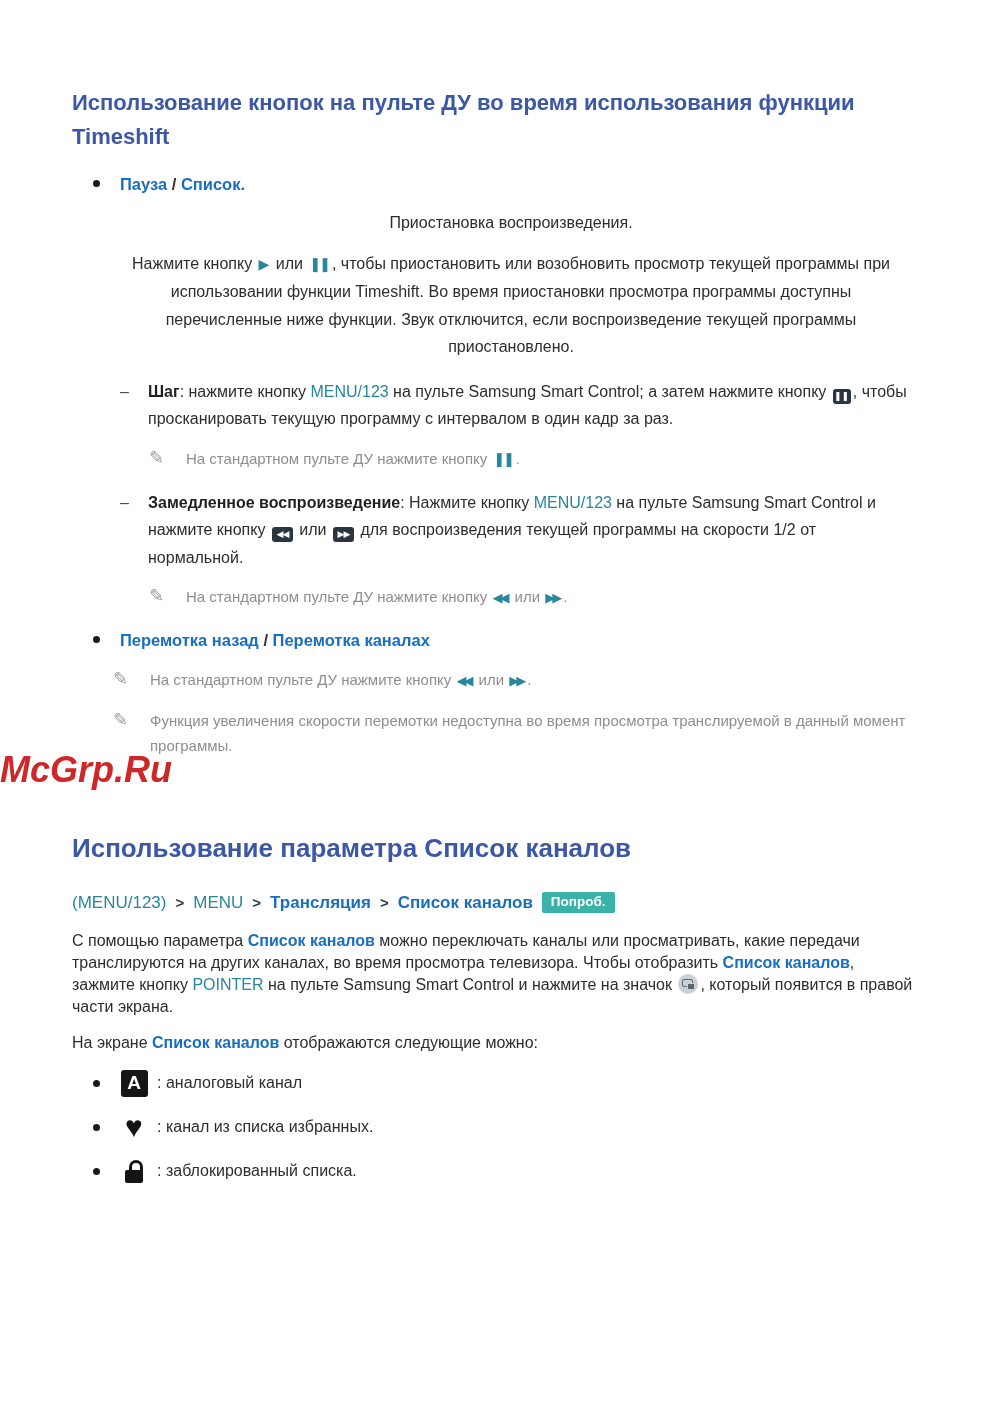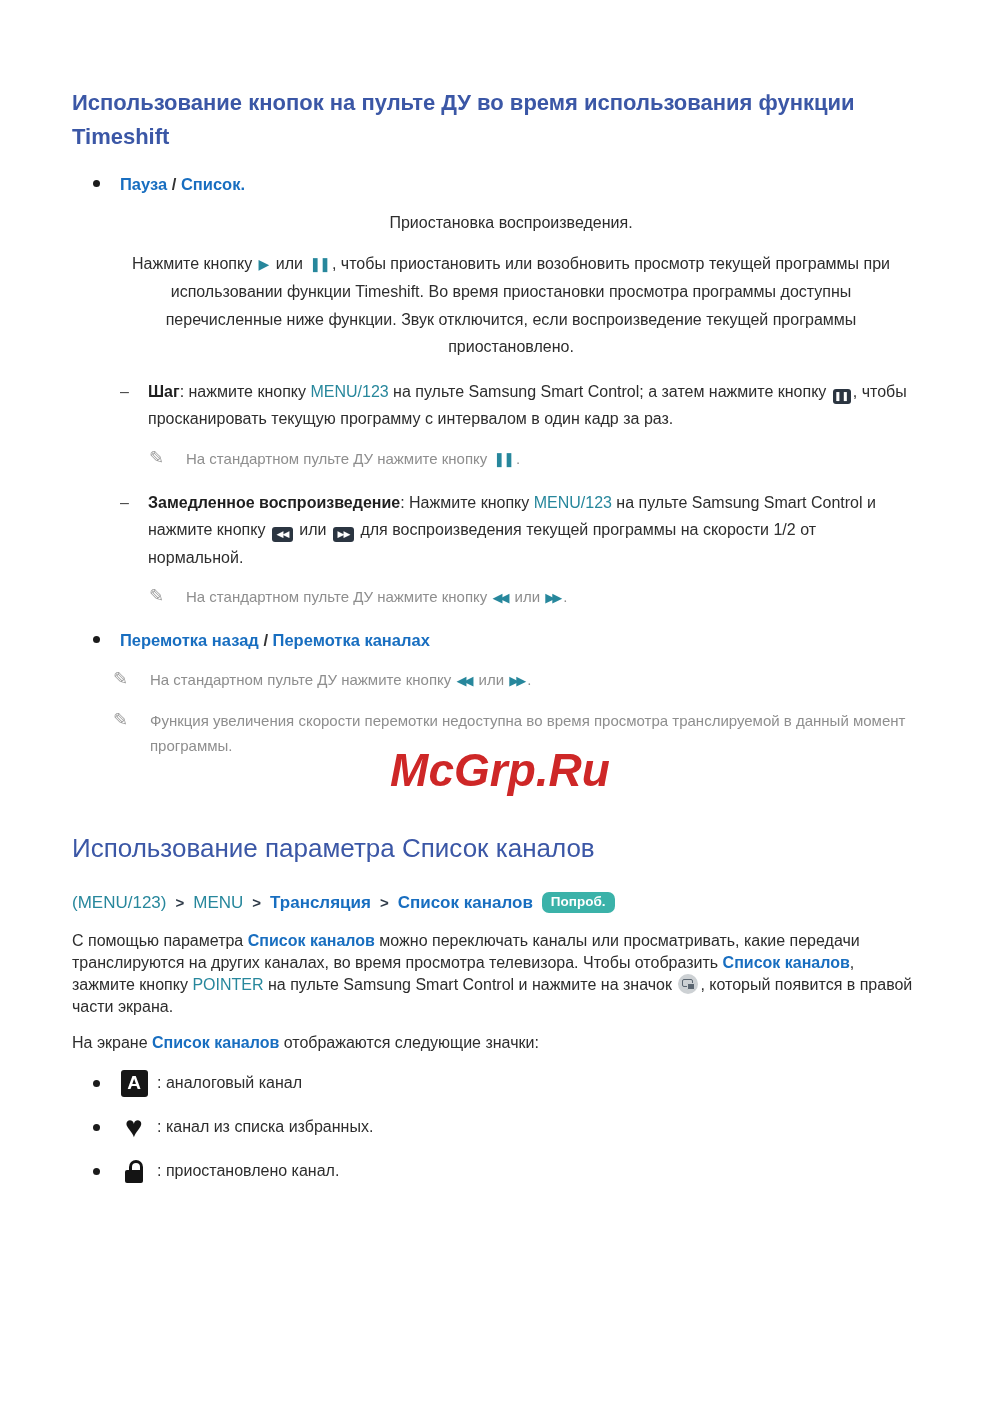--- a/index.html
+++ b/index.html
@@ -1,52 +1,52 @@
 <!DOCTYPE html>
 <html><head>
 <meta charset="utf-8">
 <style>
   html,body{margin:0;padding:0;background:#ffffff;}
   .page{width:1000px;height:1414px;background:#ffffff;position:relative;overflow:hidden;
         font-family:"Liberation Sans","DejaVu Sans",sans-serif;color:#2d2d2d;}
   #content{position:absolute;top:64px;left:72px;width:868px;margin-top:22px;}
 
   .h1{color:#3b57a6;font-size:22px;font-weight:bold;line-height:34px;width:860px;margin:0 0 12px 0;}
-  .h2{color:#3b57a6;font-size:26px;font-weight:normal;line-height:32px;margin:36px 0 0 0;}
+  .h2{color:#3b57a6;font-size:26px;font-weight:bold;line-height:32px;margin:36px 0 0 0;}
 
   .bullet{position:relative;margin:18px 0 0 48px;font-size:16.5px;font-weight:bold;line-height:24px;}
   .dot{position:absolute;left:-27px;top:8px;width:7px;height:7px;border-radius:50%;background:#1b1b1b;}
 
   .p0{margin-top:14px;width:848px;font-size:16px;line-height:22px;}
   .p1{margin:13px 0 0 48px;width:782px;font-size:16px;line-height:27.5px;text-align:center;}
 
   .dash{position:relative;margin:17px 0 0 76px;width:762px;font-size:16px;line-height:27.5px;}
   .dash .mark{position:absolute;left:-28px;top:0;color:#4a4a4a;}
 
   .note{position:relative;font-size:15px;color:#8e8e8e;line-height:25px;}
   .note .pen{position:absolute;left:-37px;top:0;color:#9b9b9b;font-size:18px;}
   .note1{margin:15px 0 0 78px;width:778px;}
   .note2{margin:13px 0 0 114px;width:748px;}
 
-  .wm{width:1000px;margin:-14px 0 0 -72px;text-align:center;
-      font-size:46px;font-style:italic;font-weight:bold;color:#ce2727;line-height:52px;}
+  .wm{width:1000px;margin:-14px 0 0 -72px;
+      font-size:36px;font-style:italic;font-weight:bold;color:#ce2727;line-height:52px;}
 
   .crumb{margin-top:26px;font-size:17px;font-weight:bold;line-height:26px;}
 
   .ib{position:relative;display:flex;align-items:center;gap:9px;margin:14px 0 0 48px;font-size:16px;min-height:30px;}
   .ib .dot{top:12px;}
 
   
   .sg-blue{color:#186ec0;font-weight:bold;text-align:center;}
   .sg-teal{color:#27879c;font-weight:normal;}
   .sg-b{color:#1f1f1f;font-weight:bold;}
   .sg-dk{color:#333333;}
   .sg-chev{color:#2e3a48;font-weight:bold;margin:0 9px;font-size:15px;}
   .badge{display:inline-block;background:#3bb2a9;color:#ffffff;font-size:13.5px;font-weight:bold;
-         padding:3px 9px 4px 9px;border-radius:7px;margin-left:9px;vertical-align:2px;line-height:1;}
+         padding:3px 9px 4px 9px;border-radius:2px;margin-left:9px;vertical-align:2px;line-height:1;}
 
   
   .ic{display:inline-block;vertical-align:baseline;}
   .play-icon{color:#27879c;font-size:14px;margin:0 2px;}
   .pause-icon{color:#27879c;font-weight:bold;font-size:14px;letter-spacing:-2px;margin:0 3px 0 2px;}
   .rewind-icon,.fastforward-icon{color:#27879c;font-weight:bold;font-size:13px;letter-spacing:-3px;margin:0 4px 0 1px;}
   .step-button-icon,.rewind-button-icon,.fastforward-button-icon{
       display:inline-flex;align-items:center;justify-content:center;
       width:21px;height:15px;background:#2b3541;border-radius:3px;color:#ffffff;
       font-size:9px;font-weight:bold;letter-spacing:-1px;vertical-align:-2px;margin:0 2px;}
@@ -82,21 +82,21 @@
       <div class="note note2"><span class="ic pencil-icon pen">✎</span><span class="sg-n">На стандартном пульте ДУ нажмите кнопку </span><span class="ic pause-icon">❚❚</span><span class="sg-n">.</span></div>
       <div class="dash"><span class="mark">–</span><span class="sg-b">Замедленное воспроизведение</span><span class="sg-txt">: Нажмите кнопку </span><span class="sg-teal">MENU/123</span><span class="sg-txt"> на пульте Samsung Smart Control и нажмите кнопку </span><span class="ic rewind-button-icon">◀◀</span><span class="sg-txt"> или </span><span class="ic fastforward-button-icon">▶▶</span><span class="sg-txt"> для воспроизведения текущей программы на скорости 1/2 от нормальной.</span></div>
       <div class="note note2"><span class="ic pencil-icon pen">✎</span><span class="sg-n">На стандартном пульте ДУ нажмите кнопку </span><span class="ic rewind-icon">◀◀</span><span class="sg-n"> или </span><span class="ic fastforward-icon">▶▶</span><span class="sg-n">.</span></div>
       <div class="bullet"><span class="dot"></span><span class="sg-blue">Перемотка назад</span><span class="sg-dk"> / </span><span class="sg-blue">Перемотка каналах</span></div>
       <div class="note note1"><span class="ic pencil-icon pen">✎</span><span class="sg-n">На стандартном пульте ДУ нажмите кнопку </span><span class="ic rewind-icon">◀◀</span><span class="sg-n"> или </span><span class="ic fastforward-icon">▶▶</span><span class="sg-n">.</span></div>
       <div class="note note1"><span class="ic pencil-icon pen">✎</span><span class="sg-n">Функция увеличения скорости перемотки недоступна во время просмотра транслируемой в данный момент программы.</span></div>
       <div class="wm">McGrp.Ru</div>
       <div class="h2">Использование параметра Список каналов</div>
       <div class="crumb"><span class="sg-teal">(MENU/123)</span><span class="sg-chev">&gt;</span><span class="sg-teal">MENU</span><span class="sg-chev">&gt;</span><span class="sg-blue">Трансляция</span><span class="sg-chev">&gt;</span><span class="sg-blue">Список каналов</span><span class="badge">Попроб.</span></div>
       <div class="p0"><span class="sg-txt">С помощью параметра </span><span class="sg-blue">Список каналов</span><span class="sg-txt"> можно переключать каналы или просматривать, какие передачи транслируются на других каналах, во время просмотра телевизора. Чтобы отобразить </span><span class="sg-blue">Список каналов</span><span class="sg-txt">, зажмите кнопку </span><span class="sg-teal">POINTER</span><span class="sg-txt"> на пульте Samsung Smart Control и нажмите на значок </span><span class="ic channel-list-icon"><span class="w1"></span><span class="w2"></span></span><span class="sg-txt">, который появится в правой части экрана.</span></div>
-      <div class="p0"><span class="sg-txt">На экране </span><span class="sg-blue">Список каналов</span><span class="sg-txt"> отображаются следующие значки:</span></div>
+      <div class="p0"><span class="sg-txt">На экране </span><span class="sg-blue">Список каналов</span><span class="sg-txt"> отображаются следующие можно:</span></div>
       <div class="ib">
         <span class="dot"></span>
         <span class="icb">
           <span class="ic analog-channel-icon">A</span>
         </span>
         <span class="sg-txt">: аналоговый канал</span>
       </div>
       <div class="ib">
         <span class="dot"></span>
         <span class="icb">
@@ -105,16 +105,16 @@
         <span class="sg-txt">: канал из списка избранных.</span>
       </div>
       <div class="ib">
         <span class="dot"></span>
         <span class="icb">
           <span class="ic locked-channel-icon">
             <span class="sh"></span>
             <span class="bd"></span>
           </span>
         </span>
-        <span class="sg-txt">: приостановлено канал.</span>
+        <span class="sg-txt">: заблокированный списка.</span>
       </div>
     </div>
 </div>
 
 </body></html>

